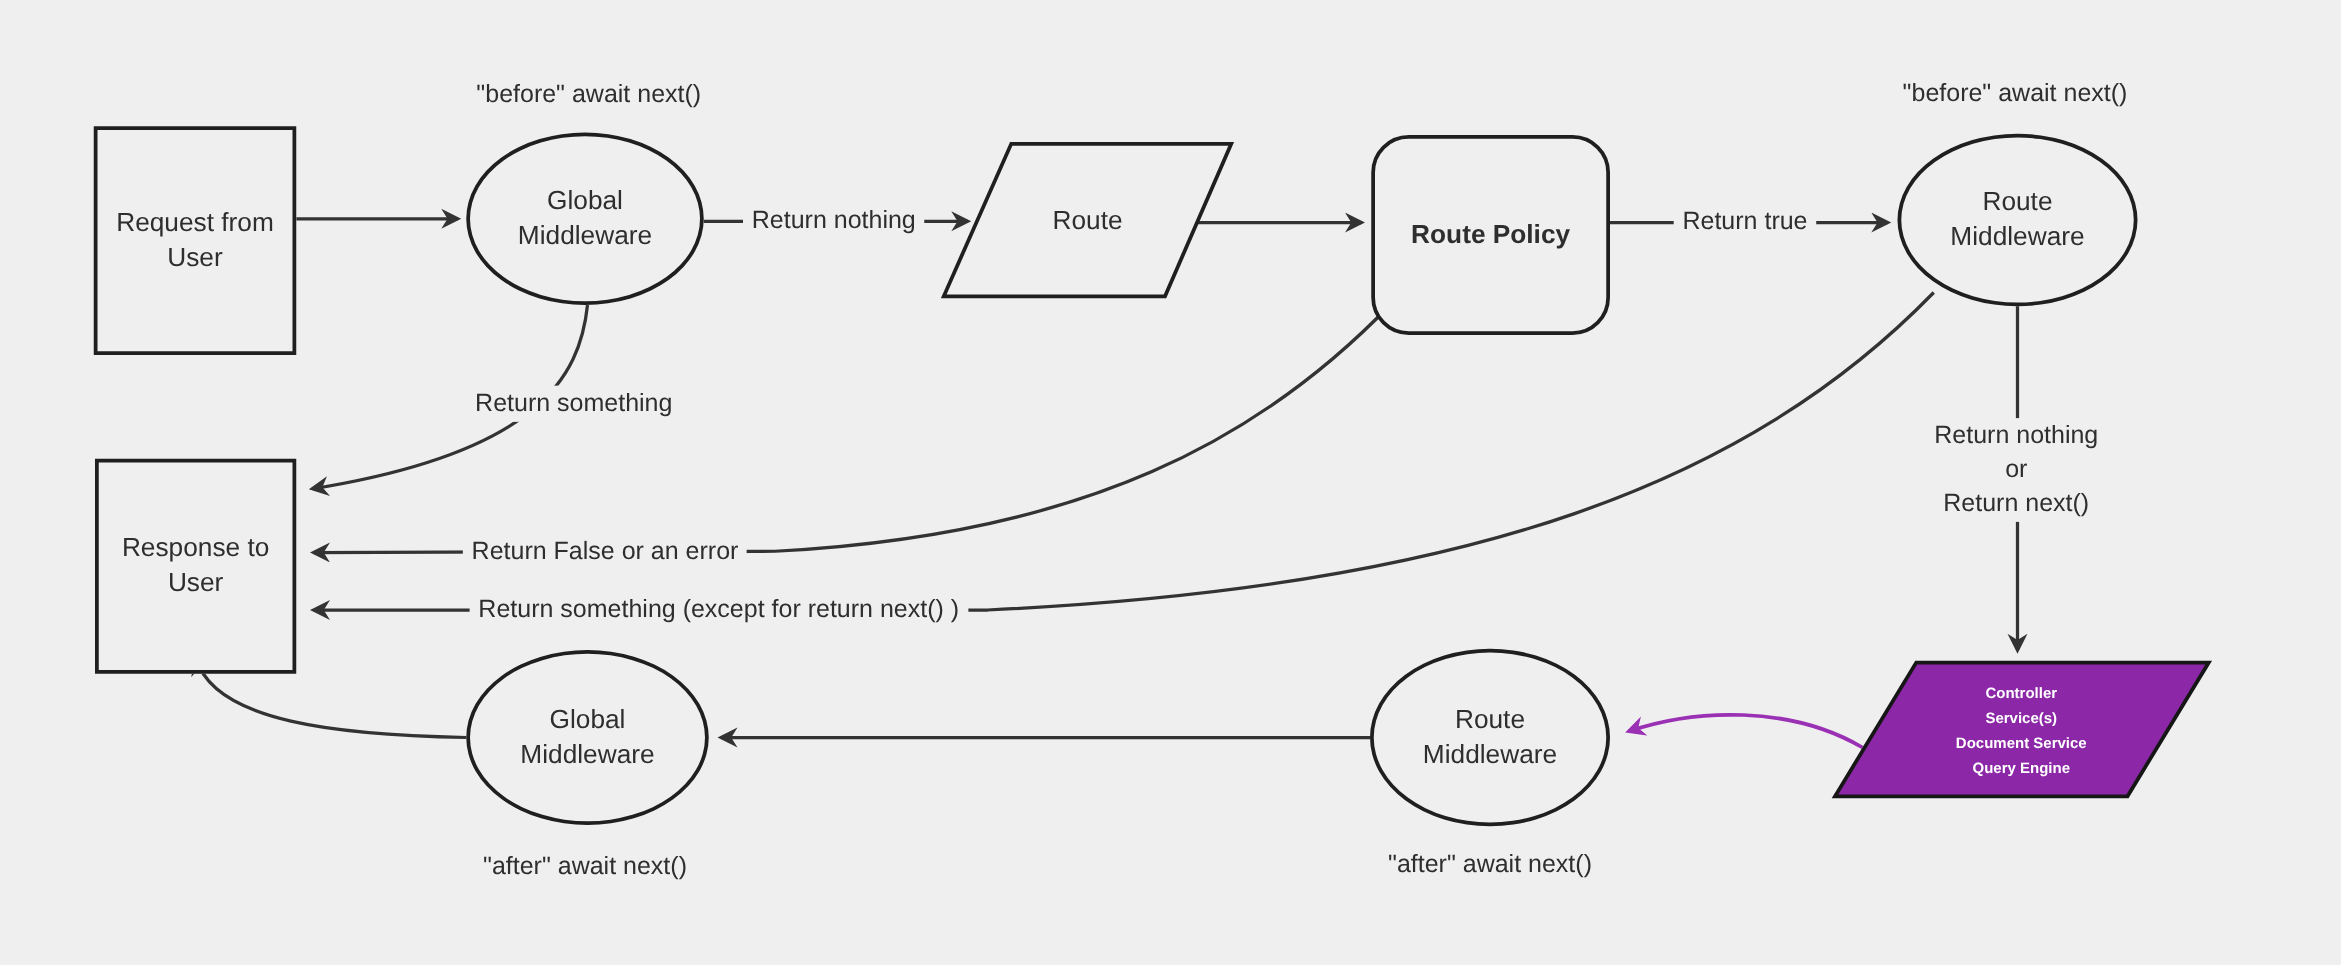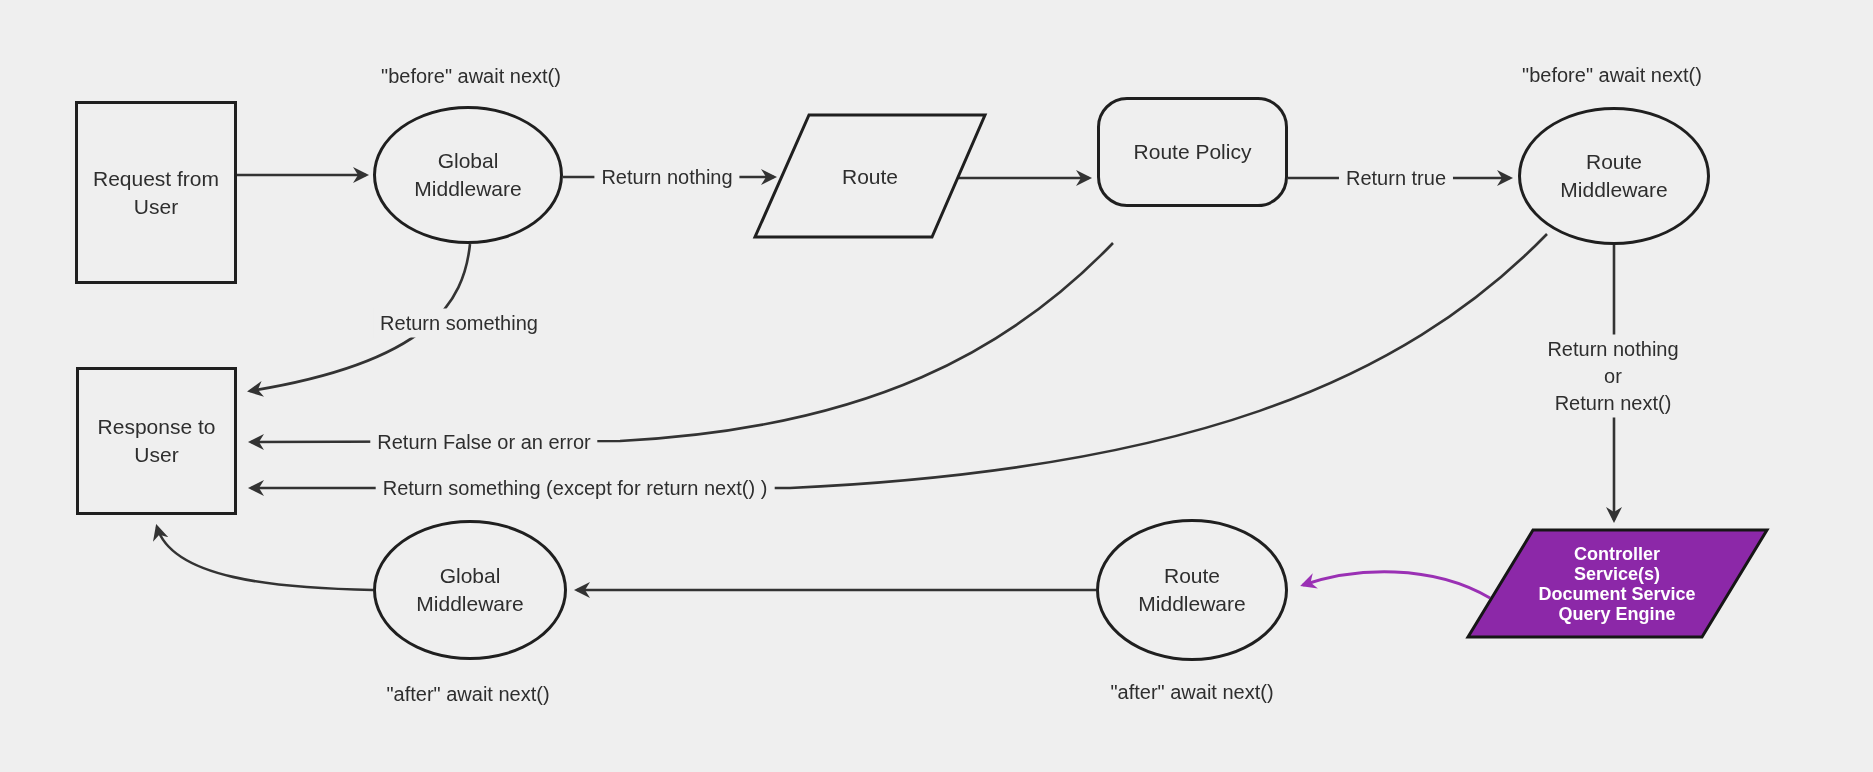--- a/index.html
+++ b/index.html
@@ -34,21 +34,21 @@
     box-sizing:border-box;
   }
   .node.ellipse{border-radius:50%;}
   .node.rounded{border-radius:30px;}
 
   .shape-label{
     position:absolute;z-index:2;transform:translate(-50%,-50%);
     text-align:center;font-size:21px;line-height:28px;white-space:pre-line;
   }
   .shape-label.purple{
-    color:var(--purple-text);font-weight:bold;font-size:18px;line-height:20px;
+    color:var(--purple-text);font-weight:bold;font-size:12px;line-height:20px;
   }
 
   .edge-label{
     position:absolute;z-index:2;transform:translate(-50%,-50%);
     background:var(--bg);padding:1px 7px;font-size:20px;line-height:27px;
     white-space:pre-line;text-align:center;
   }
 </style>
 </head>
 <body>
@@ -80,26 +80,26 @@
     <polygon class="shape" points="809,115 985,115 932,237 755,237"></polygon>
     <polygon class="shape purple" points="1533,530 1767,530 1702,637 1468,637"></polygon>
   </svg>
 
   <div class="node" style="left:75px;top:101px;width:162px;height:183px;">Request from
 User</div>
 
   <div class="node ellipse" style="left:373px;top:106px;width:190px;height:138px;">Global
 Middleware</div>
 
-  <div class="node rounded" style="left:1097px;top:97px;width:191px;height:110px;">Route Policy</div>
+  <div class="node rounded" style="left:1097px;top:108px;width:191px;height:160px;font-weight:bold;">Route Policy</div>
 
   <div class="node ellipse" style="left:1518px;top:107px;width:192px;height:138px;">Route
 Middleware</div>
 
-  <div class="node" style="left:76px;top:367px;width:161px;height:148px;">Response to
+  <div class="node" style="left:76px;top:367px;width:161px;height:172px;">Response to
 User</div>
 
   <div class="node ellipse" style="left:1096px;top:519px;width:192px;height:142px;">Route
 Middleware</div>
 
   <div class="node ellipse" style="left:373px;top:520px;width:194px;height:140px;">Global
 Middleware</div>
 
   <div class="shape-label" style="left:870px;top:177px;">Route</div>
 

